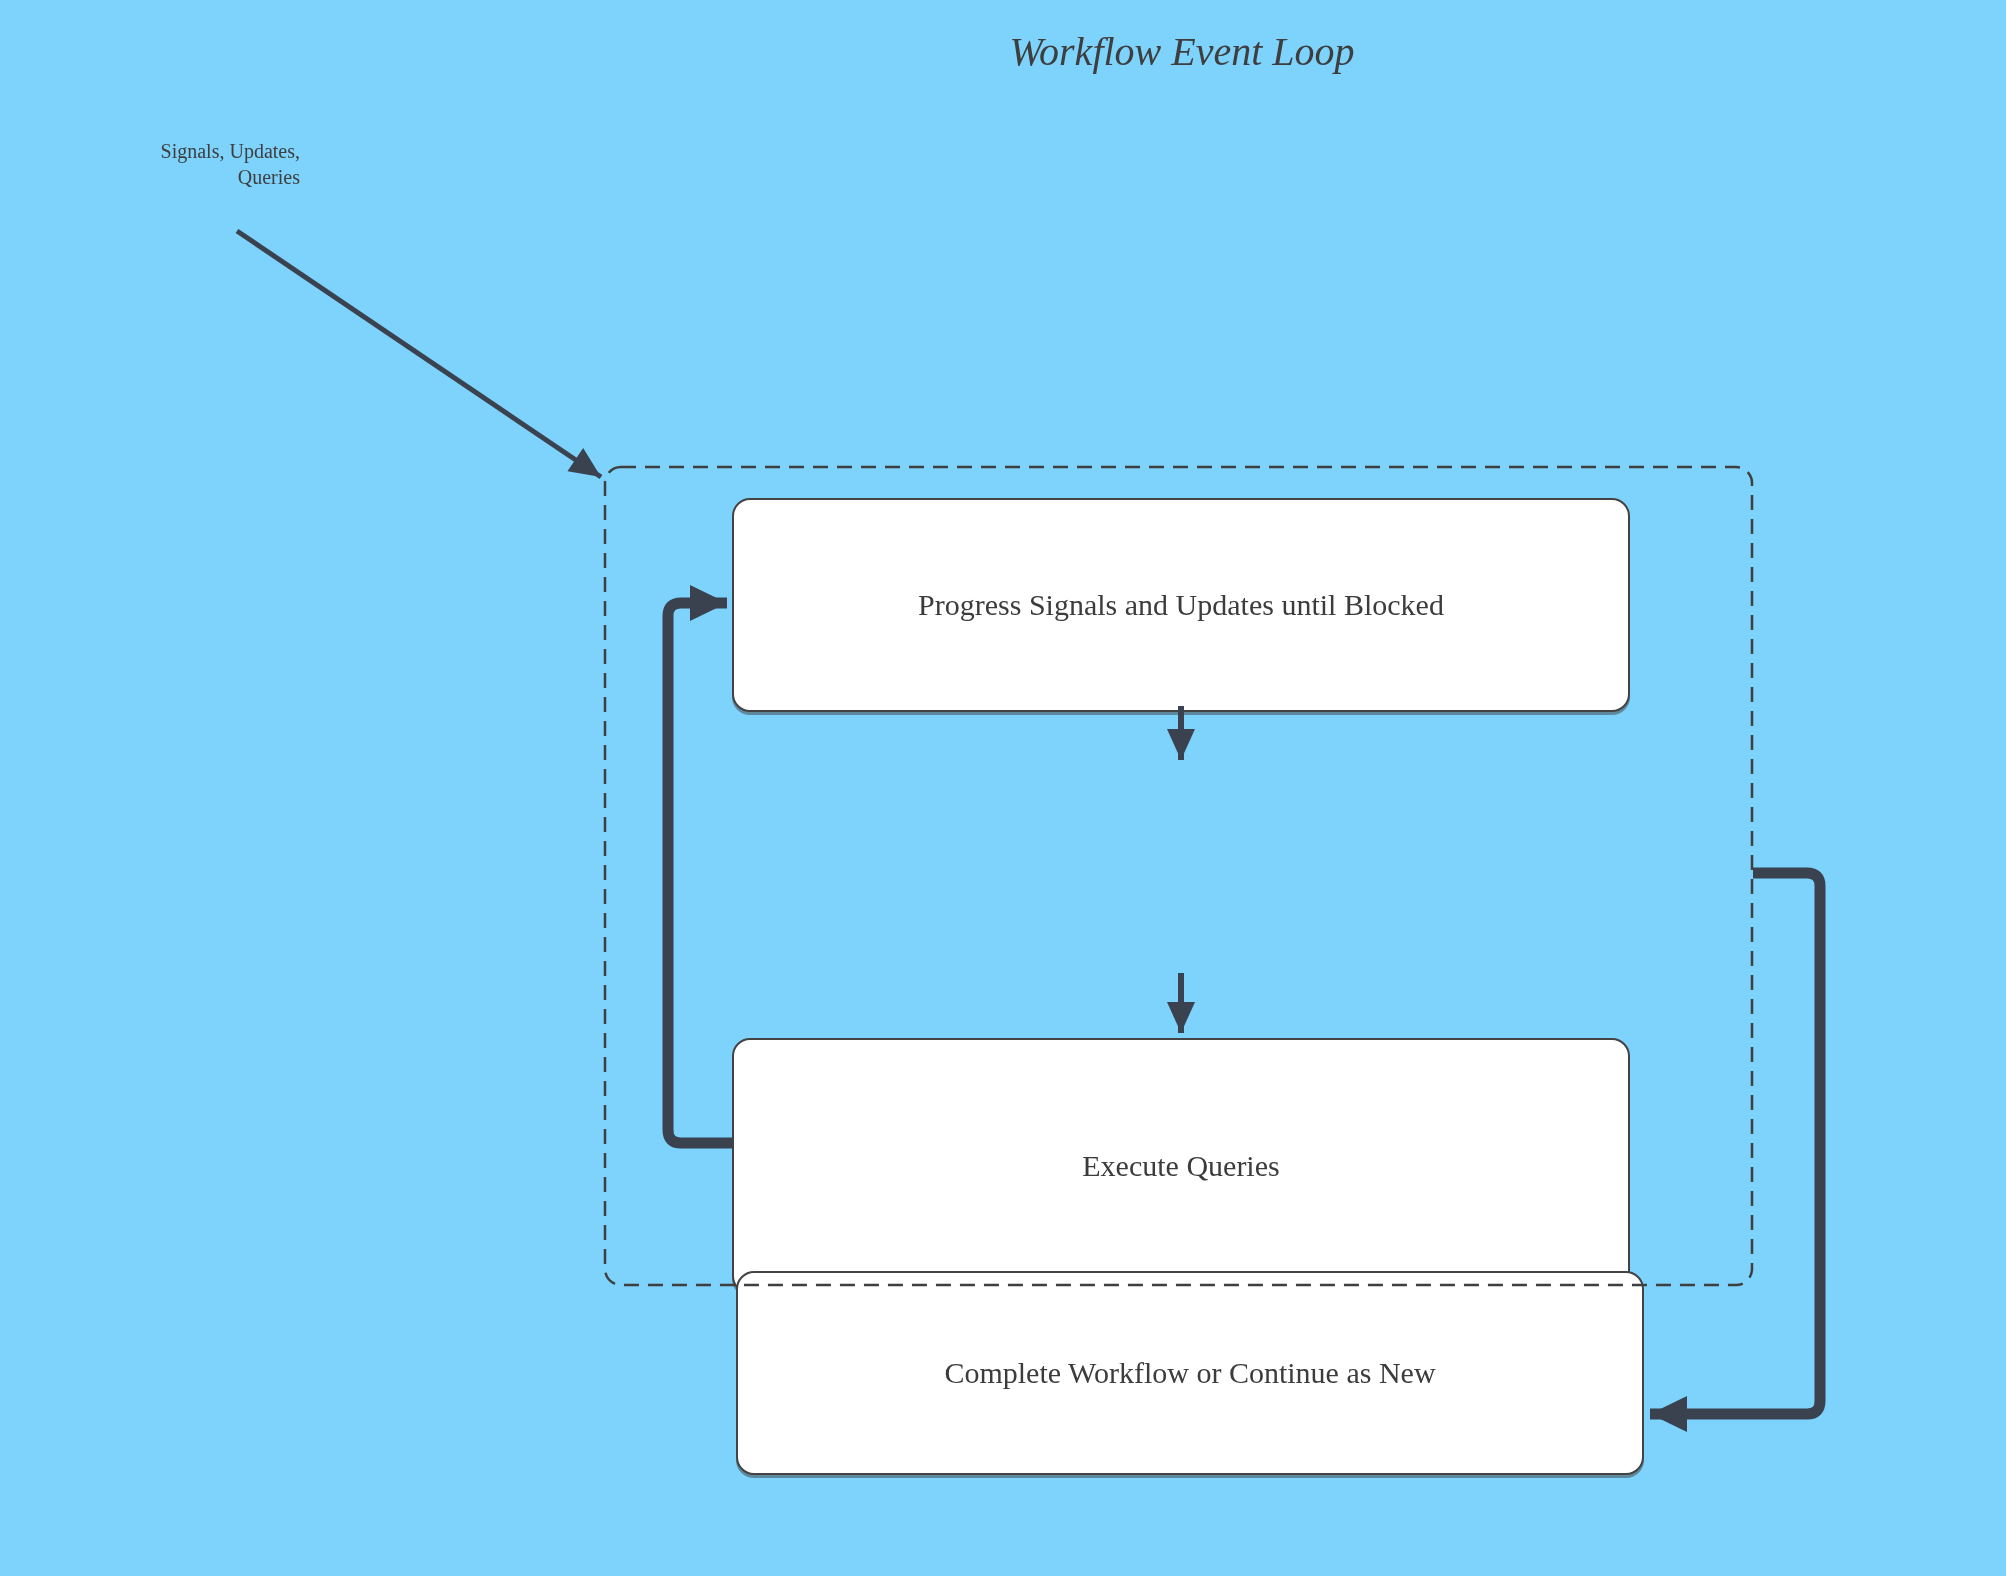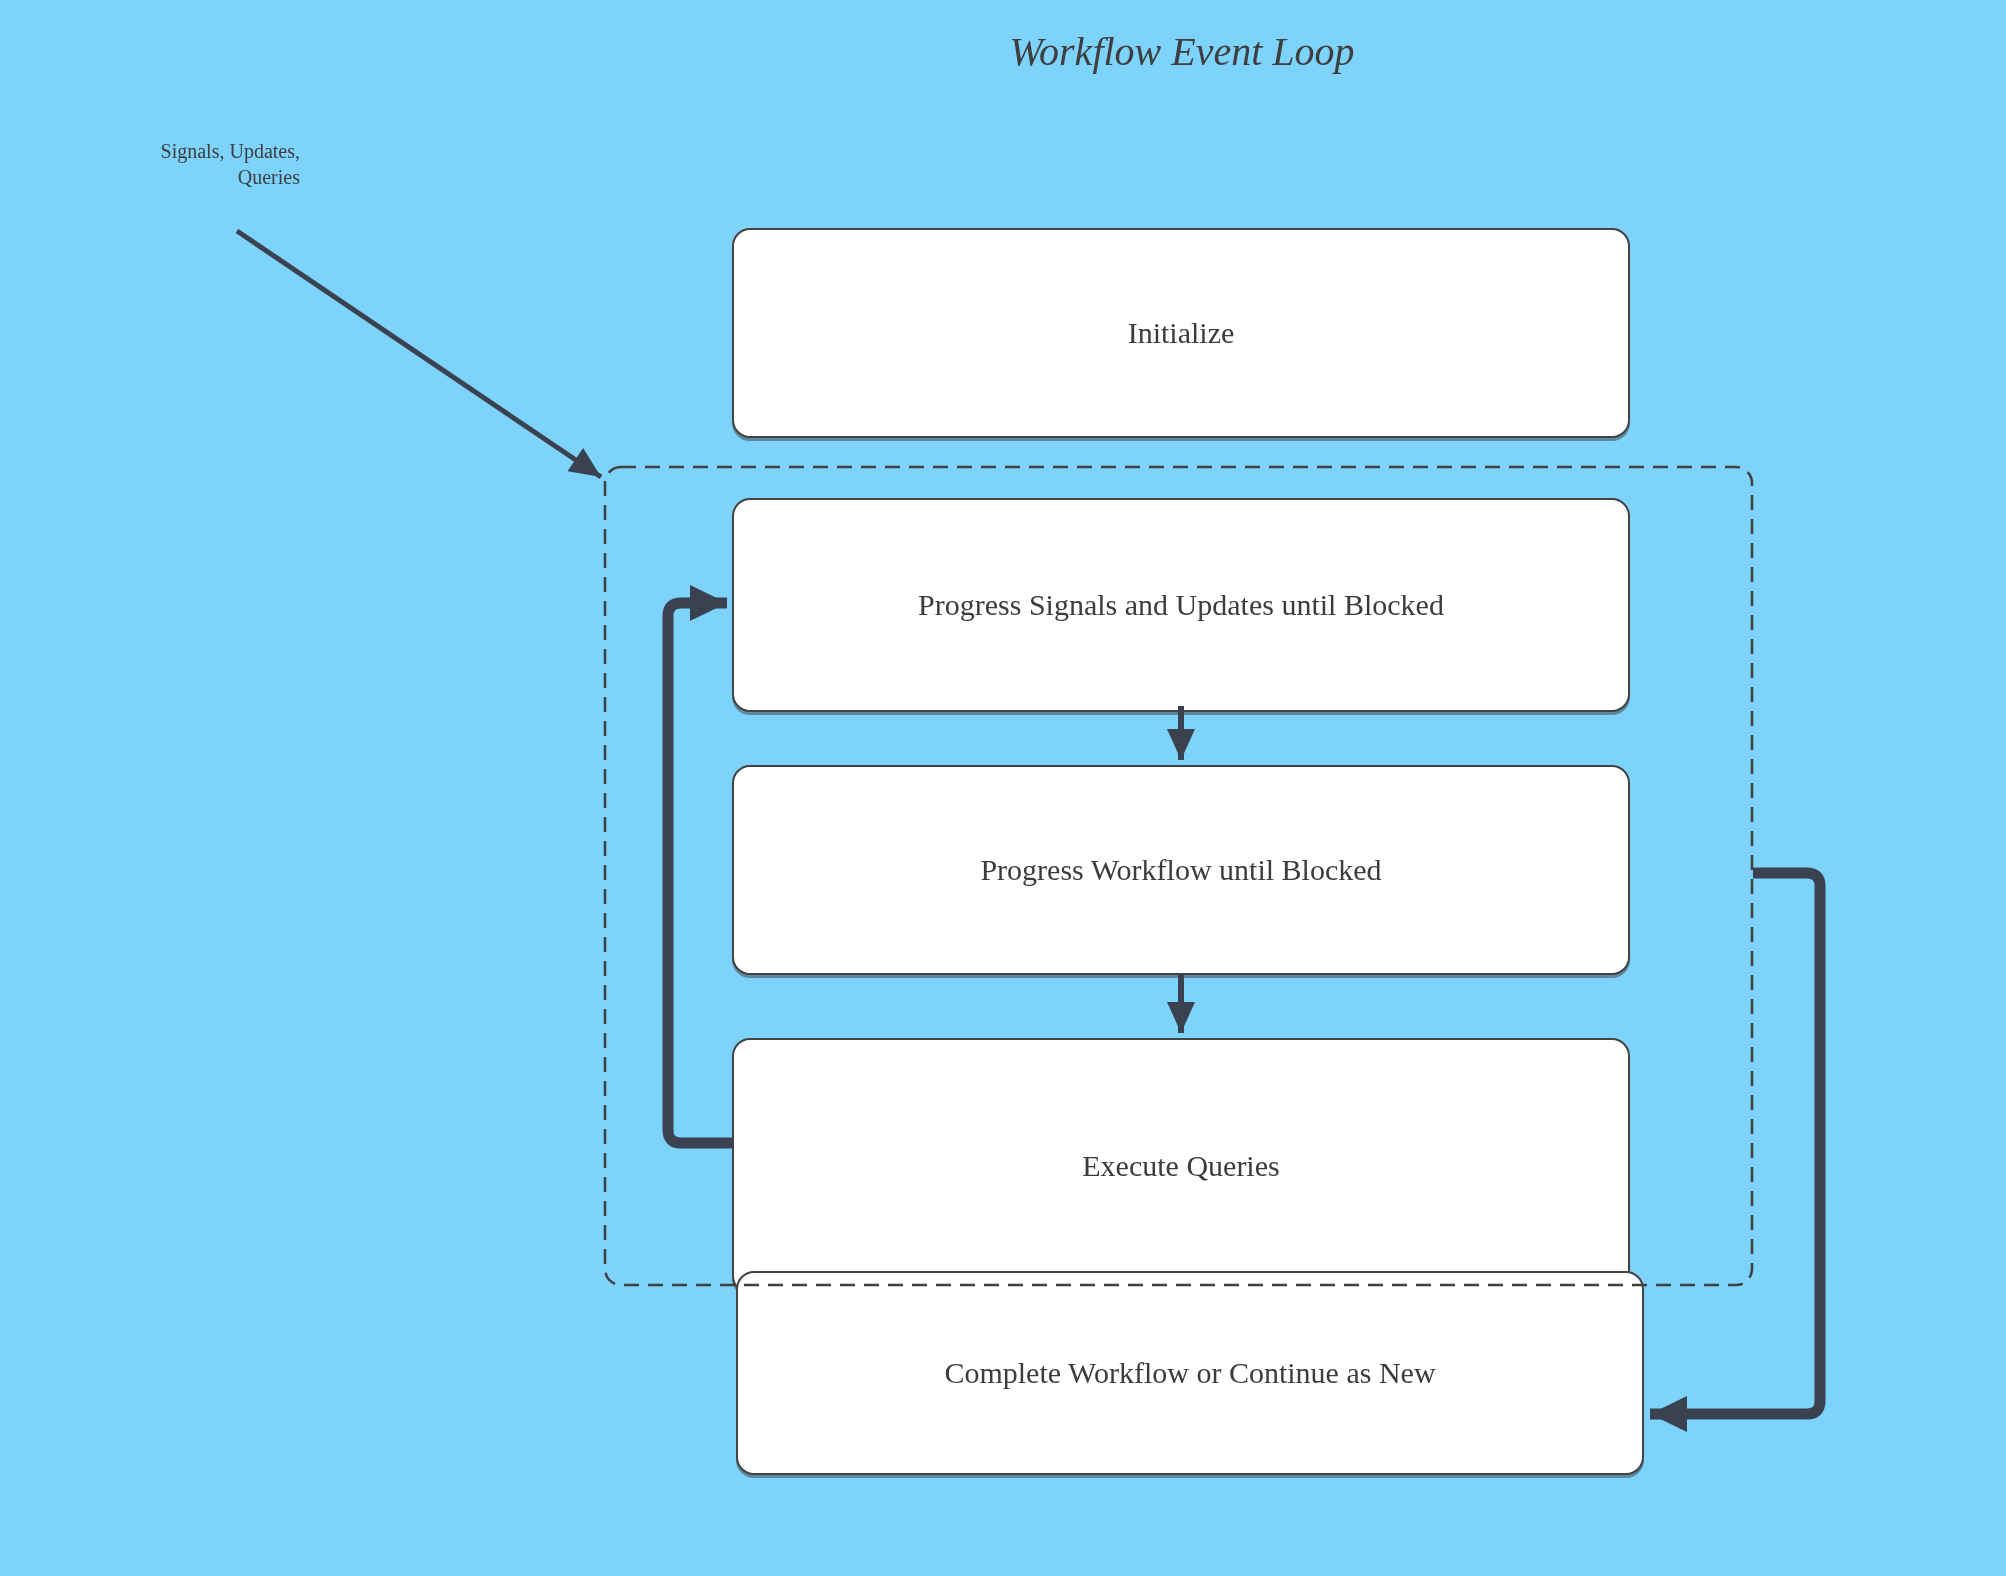--- a/index.html
+++ b/index.html
@@ -59,31 +59,25 @@
 </head>
 <body>
 
 <div class="canvas">
 
   <div class="diagram-title">Workflow Event Loop</div>
 
   <div class="annotation">Signals, Updates,
 Queries</div>
 
-  <div class="node node-initialize">
-    <span>Initialize</span>
-  </div>
 
   <div class="node node-progress-signals">
     <span>Progress Signals and Updates until Blocked</span>
   </div>
 
-  <div class="node node-progress-workflow">
-    <span>Progress Workflow until Blocked</span>
-  </div>
 
   <div class="node node-execute-queries">
     <span>Execute Queries</span>
   </div>
 
   <div class="node node-complete">
     <span>Complete Workflow or Continue as New</span>
   </div>
 
   <svg class="connector-layer" viewBox="0 0 2006 1576" xmlns="http://www.w3.org/2000/svg">

